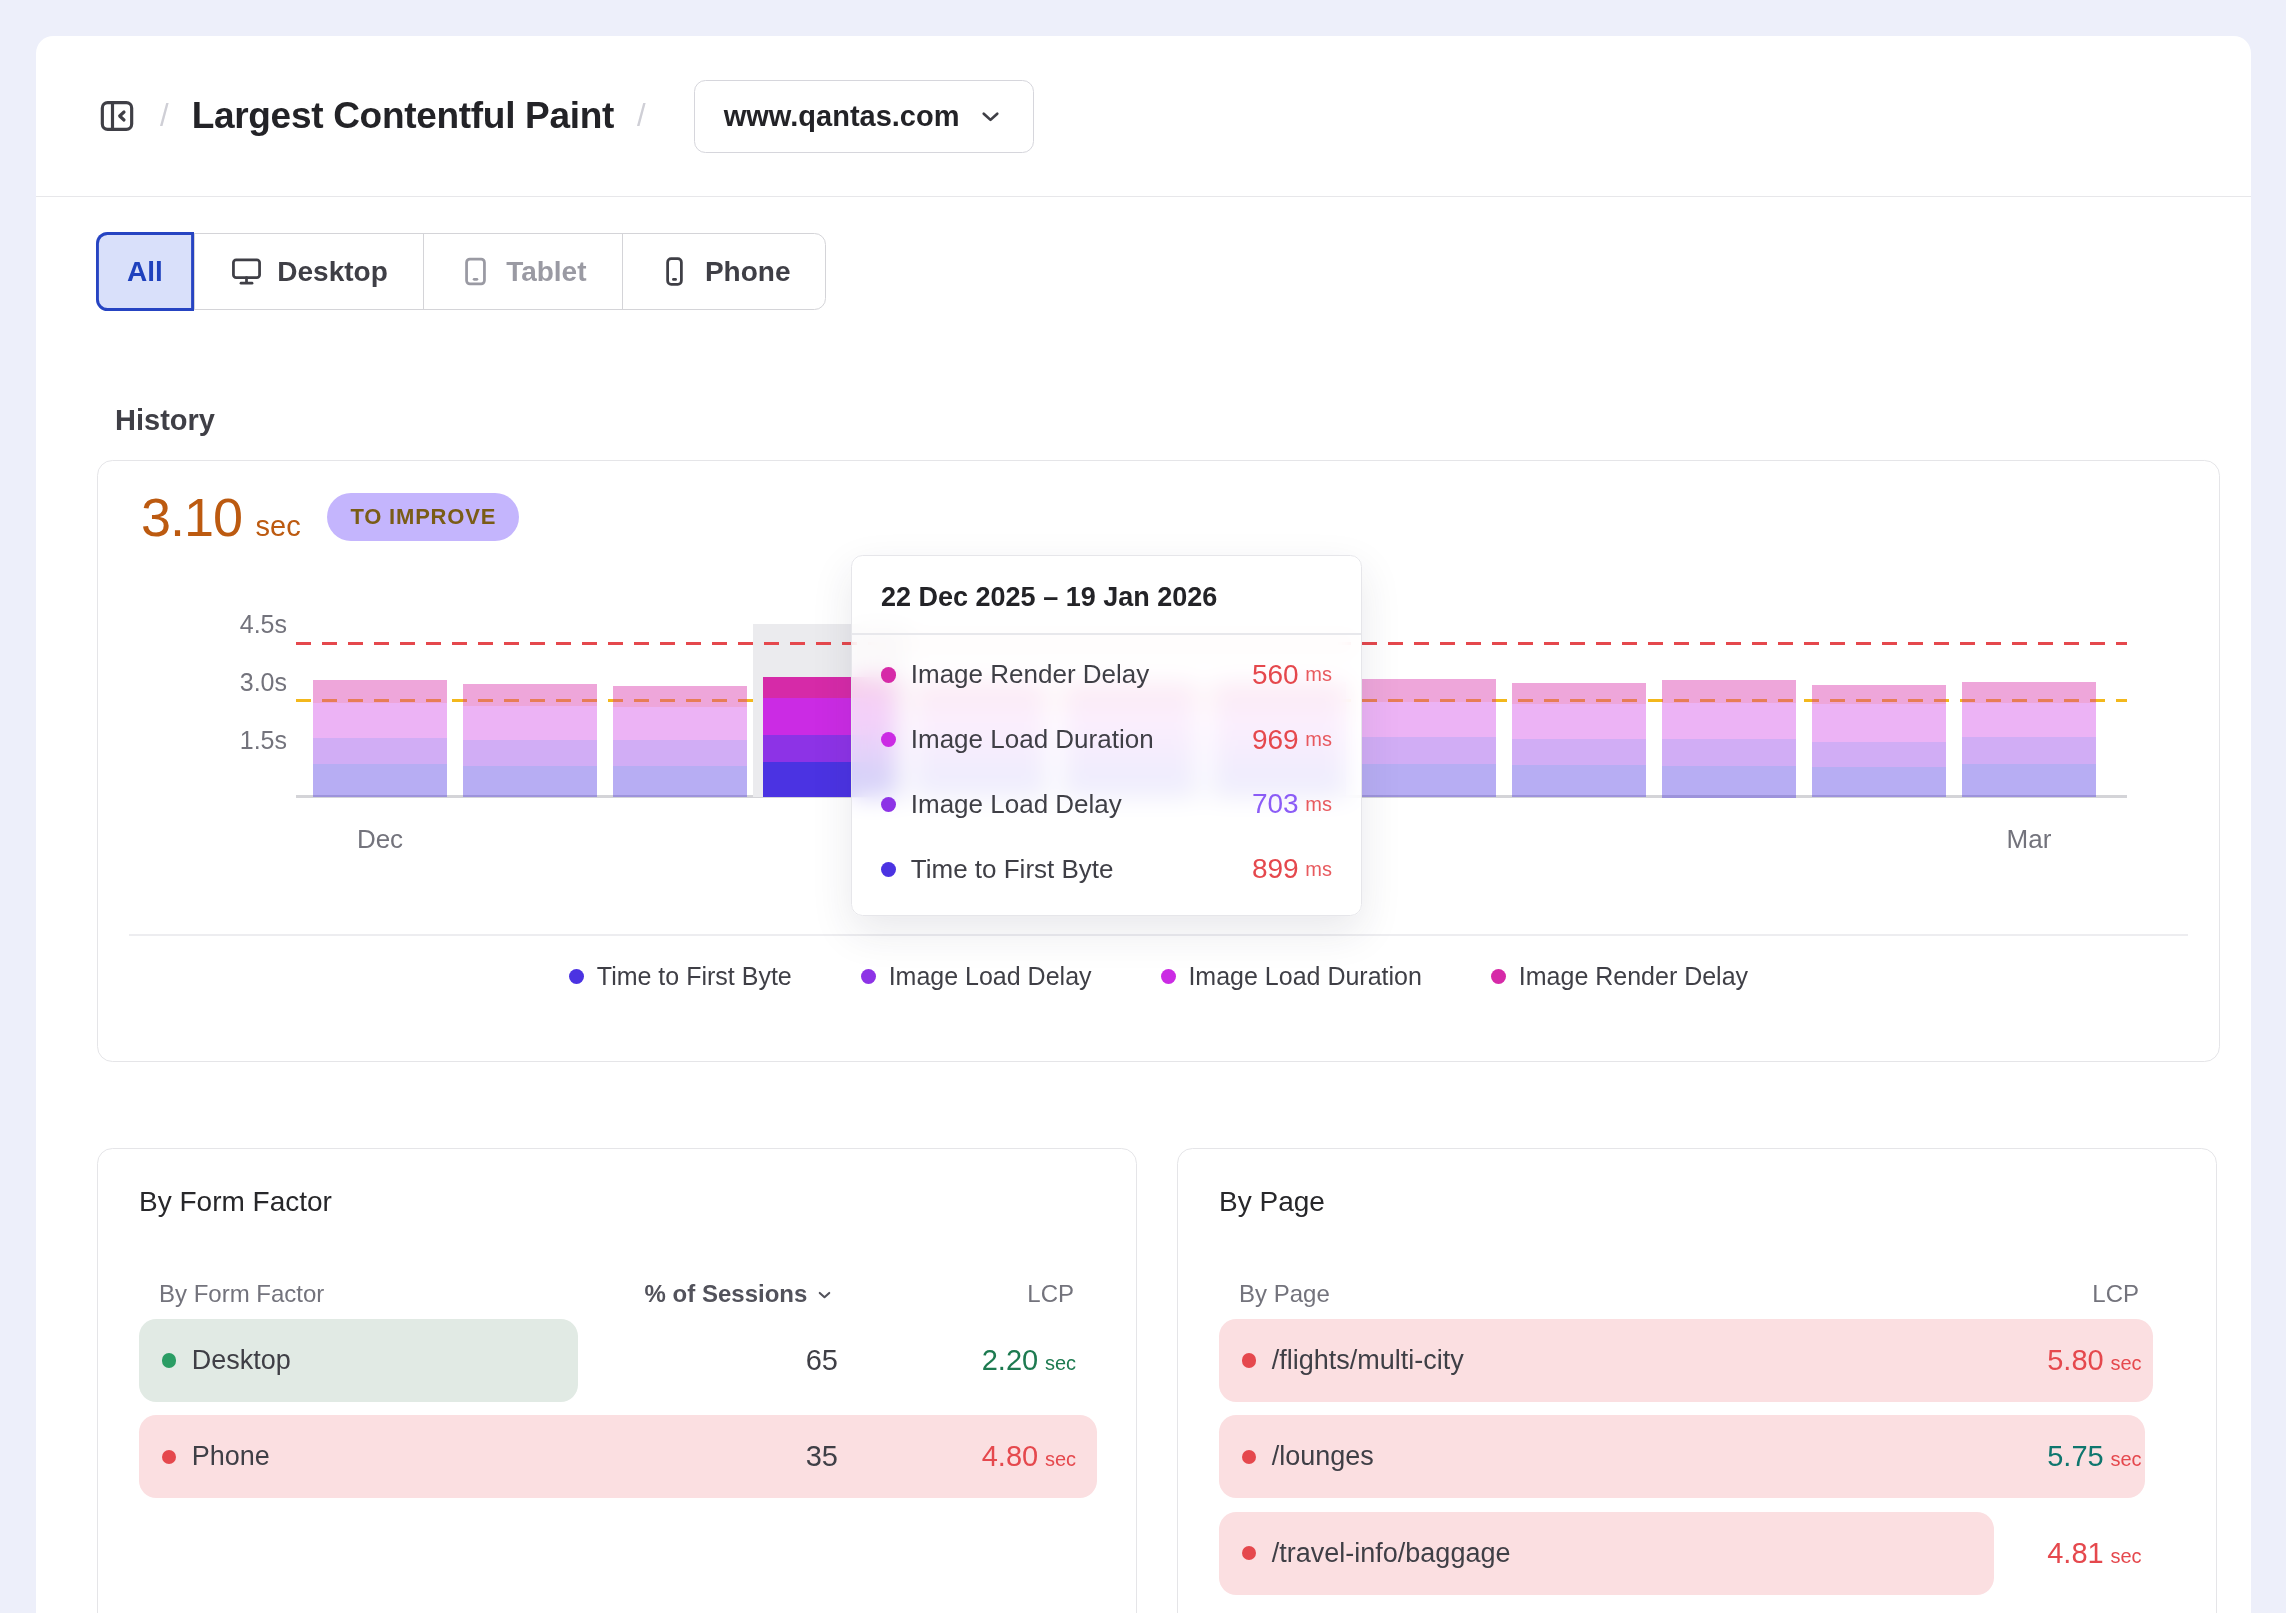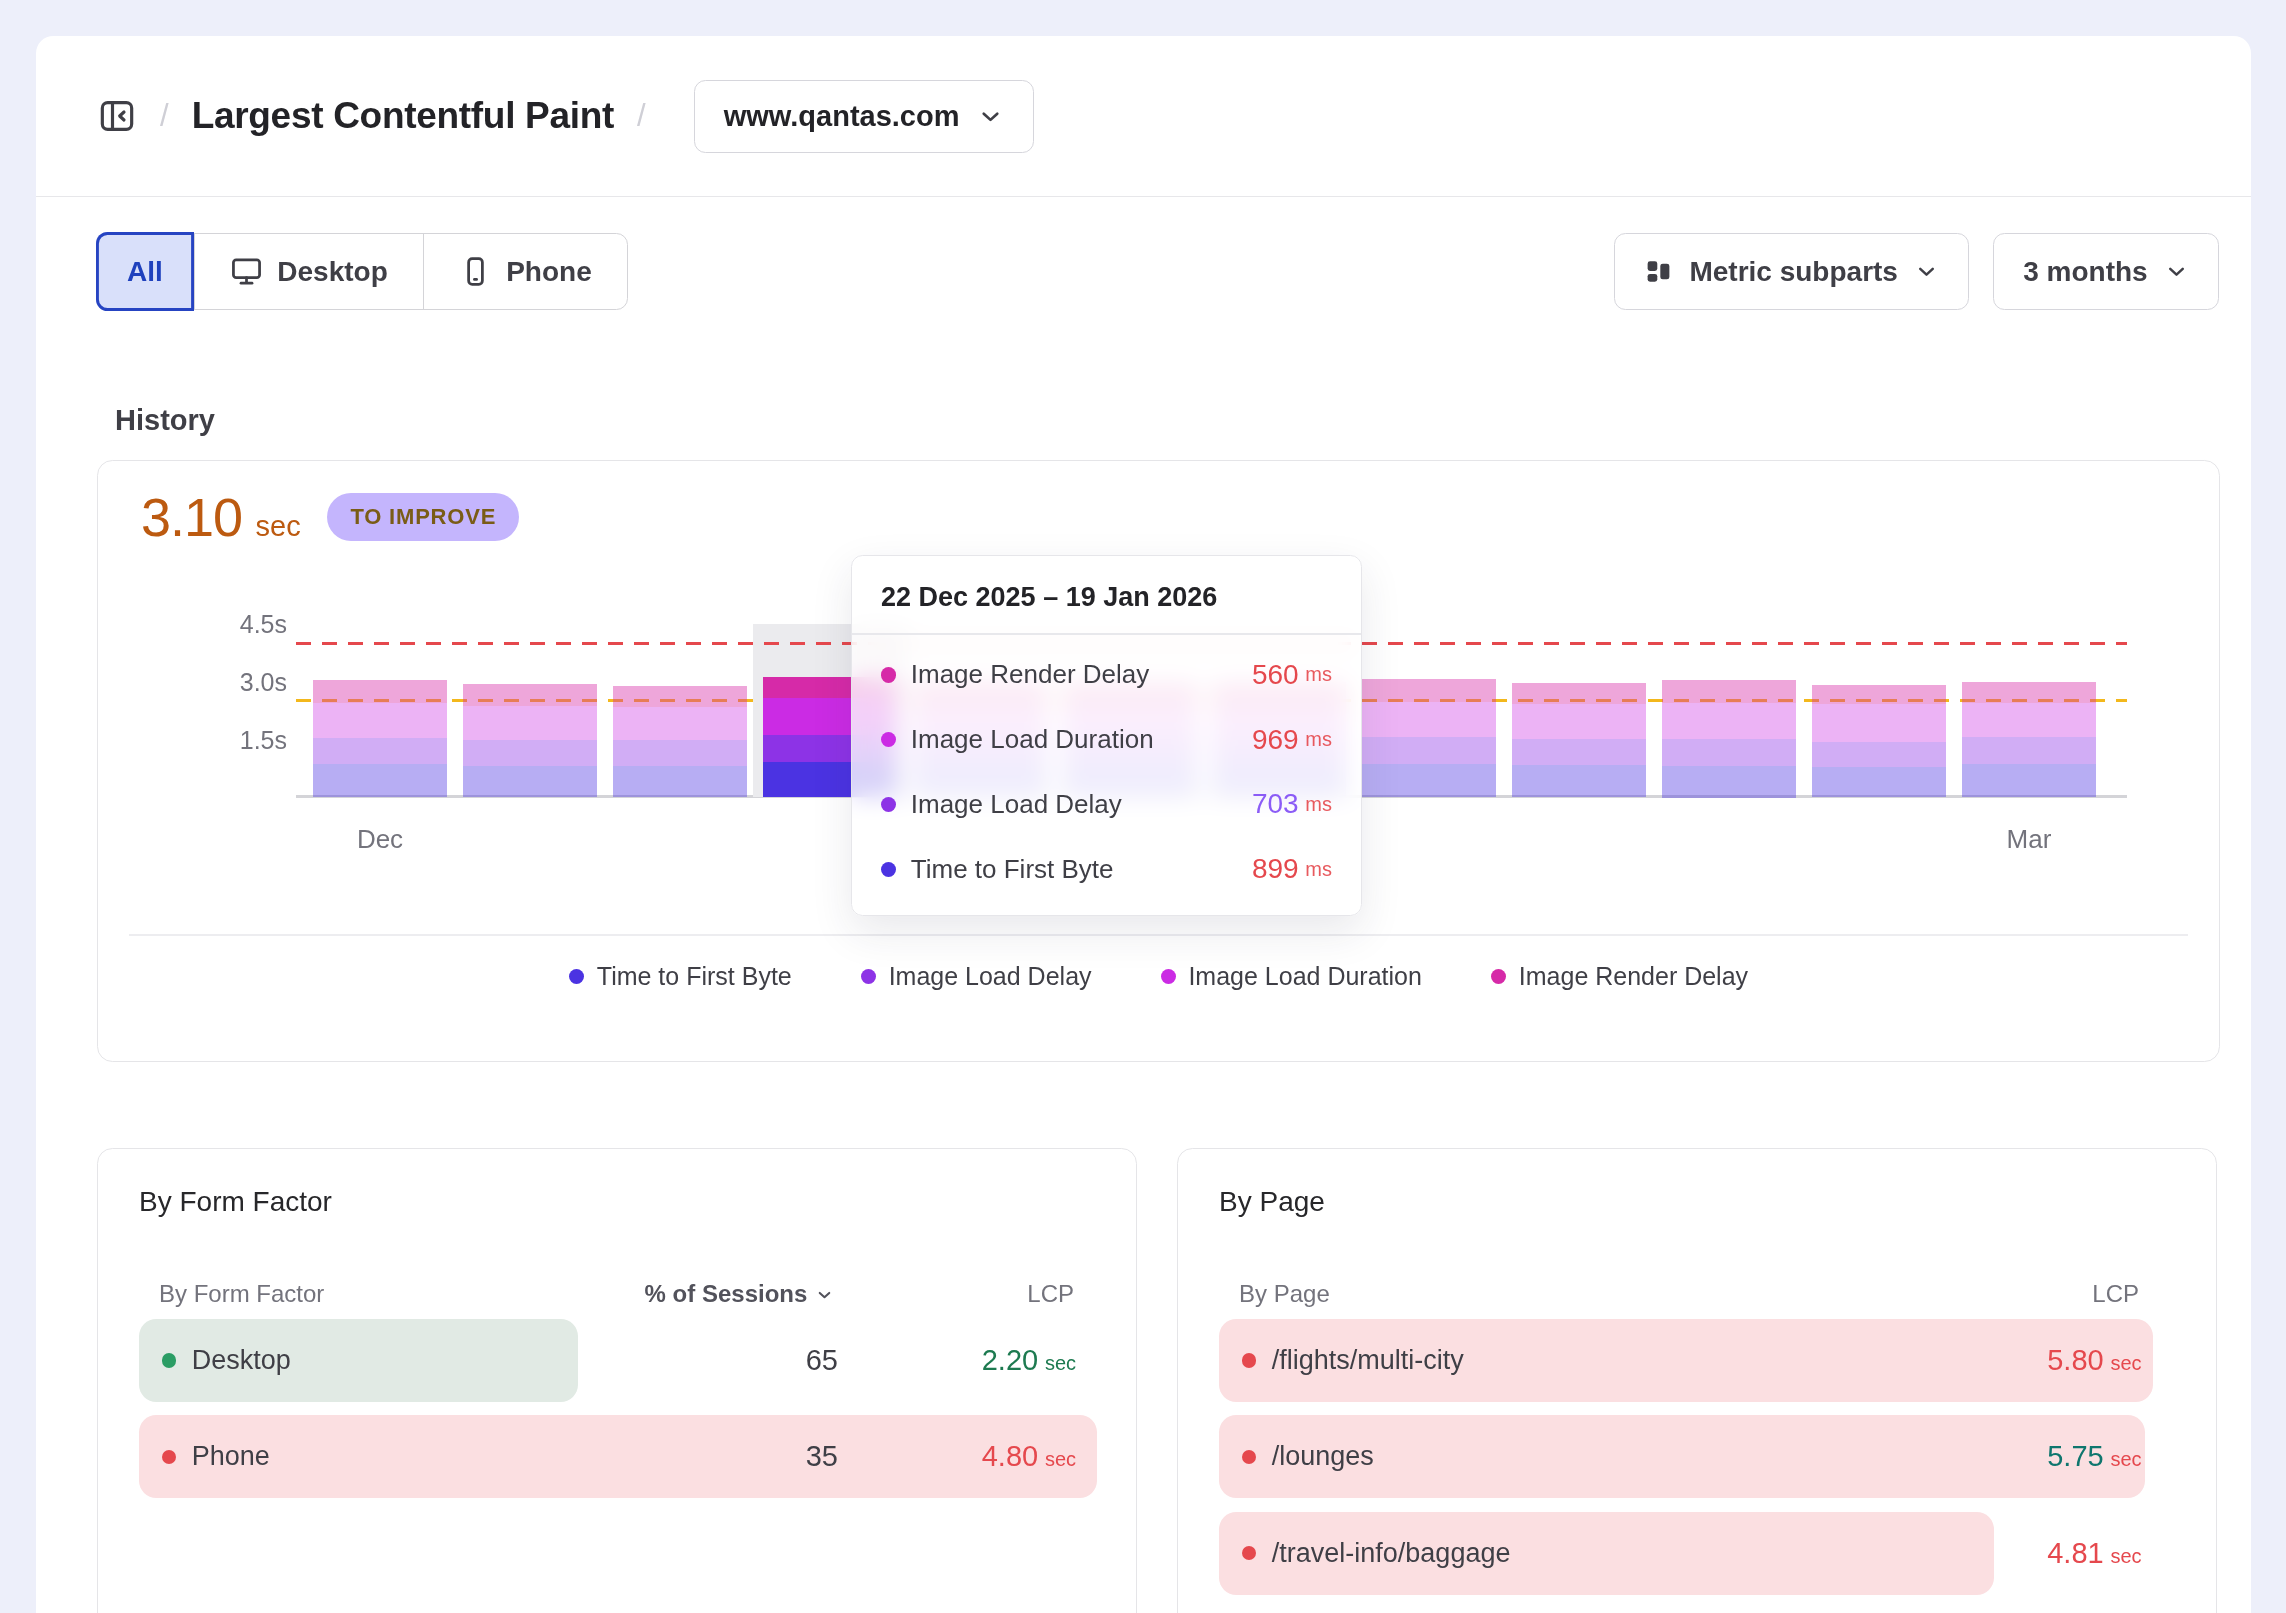--- a/index.html
+++ b/index.html
@@ -158,46 +158,34 @@
         <span>All</span>
       </div>
       <div class="seg">
         <svg width="33" height="33" viewBox="0 0 24 24" fill="none" stroke="#3f3f46" stroke-width="2" stroke-linecap="round" stroke-linejoin="round">
           <rect x="2.5" y="3.5" width="19" height="13" rx="2"></rect>
             <line x1="12" y1="16.5" x2="12" y2="19.5"></line>
             <line x1="8" y1="20.5" x2="16" y2="20.5"></line>
         </svg>
         <span>Desktop</span>
       </div>
+      <div class="seg muted">
+        <svg width="33" height="33" viewBox="0 0 24 24" fill="none" stroke="#9a9aa3" stroke-width="2" stroke-linecap="round" stroke-linejoin="round">
+          <rect x="5.5" y="3" width="13" height="18" rx="2.4"></rect>
+            <line x1="11" y1="17.7" x2="13" y2="17.7"></line>
+        </svg>
+        <span>Tablet</span>
+      </div>
       <div class="seg">
         <svg width="33" height="33" viewBox="0 0 24 24" fill="none" stroke="#3f3f46" stroke-width="2" stroke-linecap="round" stroke-linejoin="round">
           <rect x="7" y="2.6" width="10" height="18.8" rx="2.6"></rect>
             <line x1="11.2" y1="17.8" x2="12.8" y2="17.8"></line>
         </svg>
         <span>Phone</span>
       </div>
-    </div>
-    <div class="tool-btns">
-      <button class="tool-btn">
-        <svg width="29" height="29" viewBox="0 0 24 24" fill="#3f3f46">
-          <rect x="3" y="3.5" width="8" height="8" rx="2"></rect>
-          <rect x="13.5" y="5.5" width="7.5" height="13" rx="2"></rect>
-          <rect x="3" y="14" width="8" height="6.5" rx="2"></rect>
-        </svg>
-        <span>Metric subparts</span>
-        <svg width="25" height="25" viewBox="0 0 24 24" fill="none" stroke="#3f3f46" stroke-width="2.4" stroke-linecap="round" stroke-linejoin="round">
-            <polyline points="6,9.5 12,15 18,9.5"></polyline>
-          </svg>
-      </button>
-      <button class="tool-btn">
-        <span>3 months</span>
-        <svg width="25" height="25" viewBox="0 0 24 24" fill="none" stroke="#3f3f46" stroke-width="2.4" stroke-linecap="round" stroke-linejoin="round">
-            <polyline points="6,9.5 12,15 18,9.5"></polyline>
-          </svg>
-      </button>
     </div>
   </div>
 
   <div class="section-title">History</div>
 
   <div class="history-card">
     <div class="metric-row">
       <span class="metric-num">3.10</span>
       <span class="metric-unit">sec</span>
       <span class="badge">TO IMPROVE</span>

